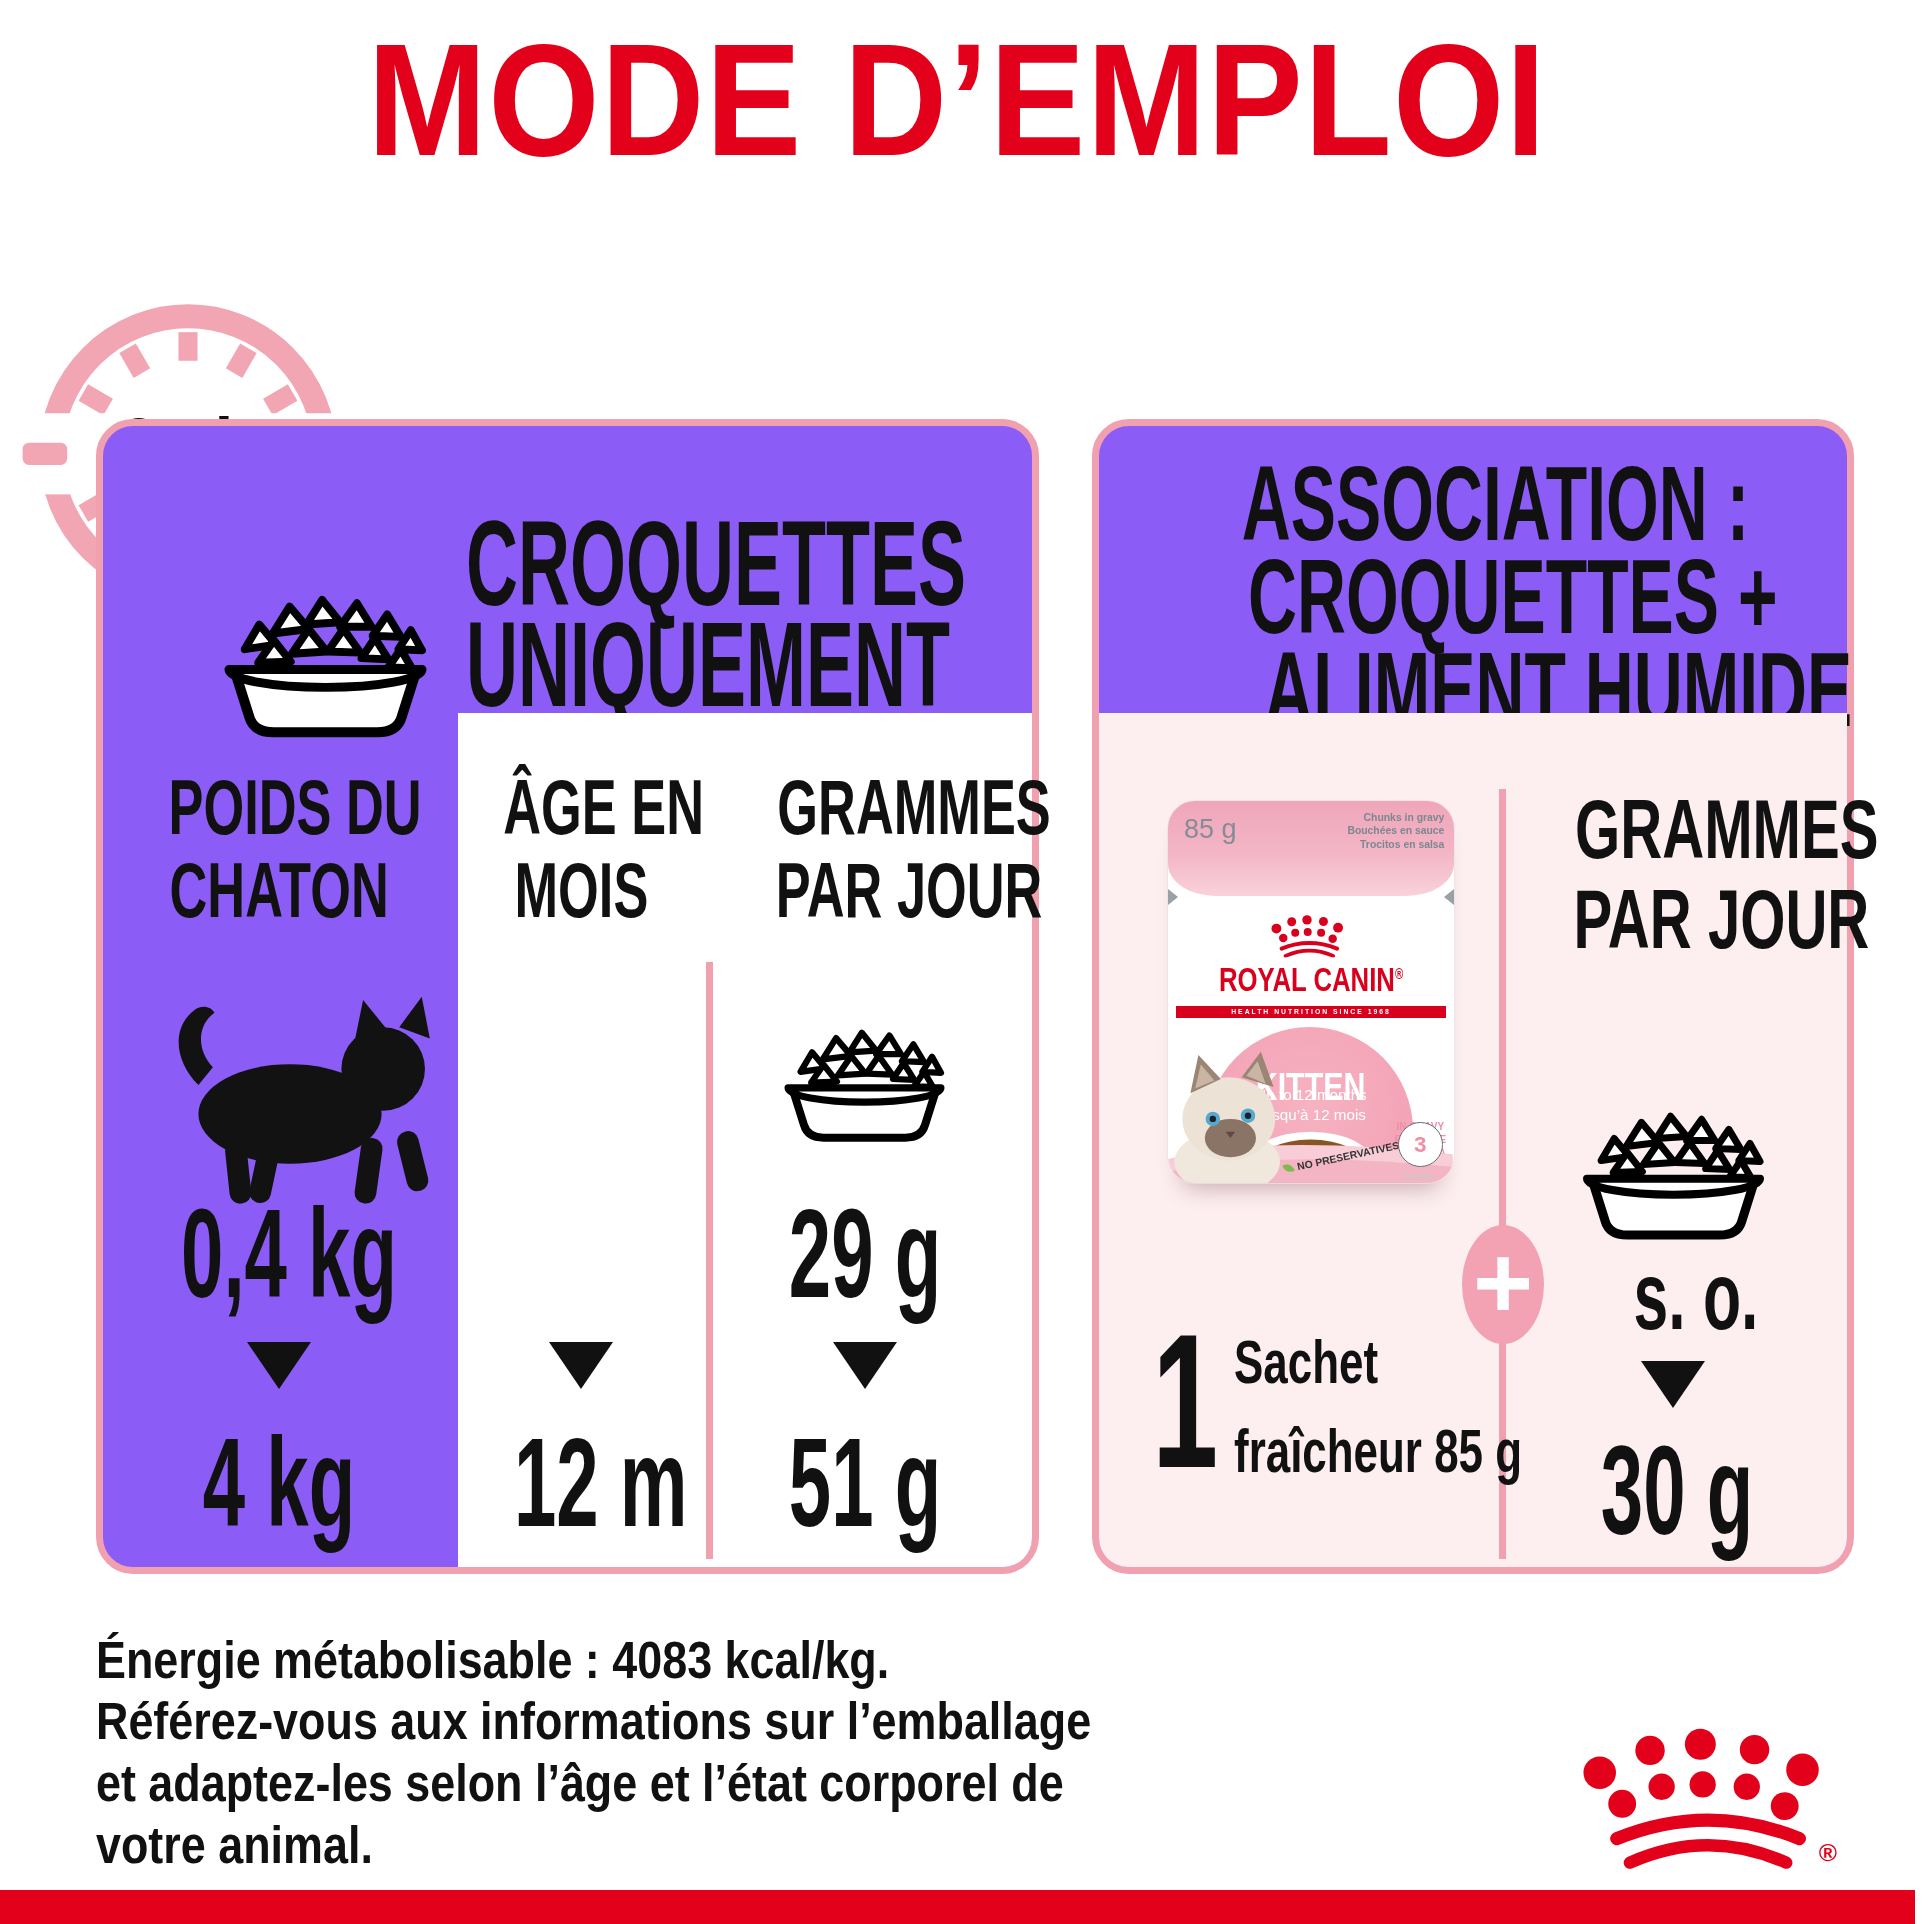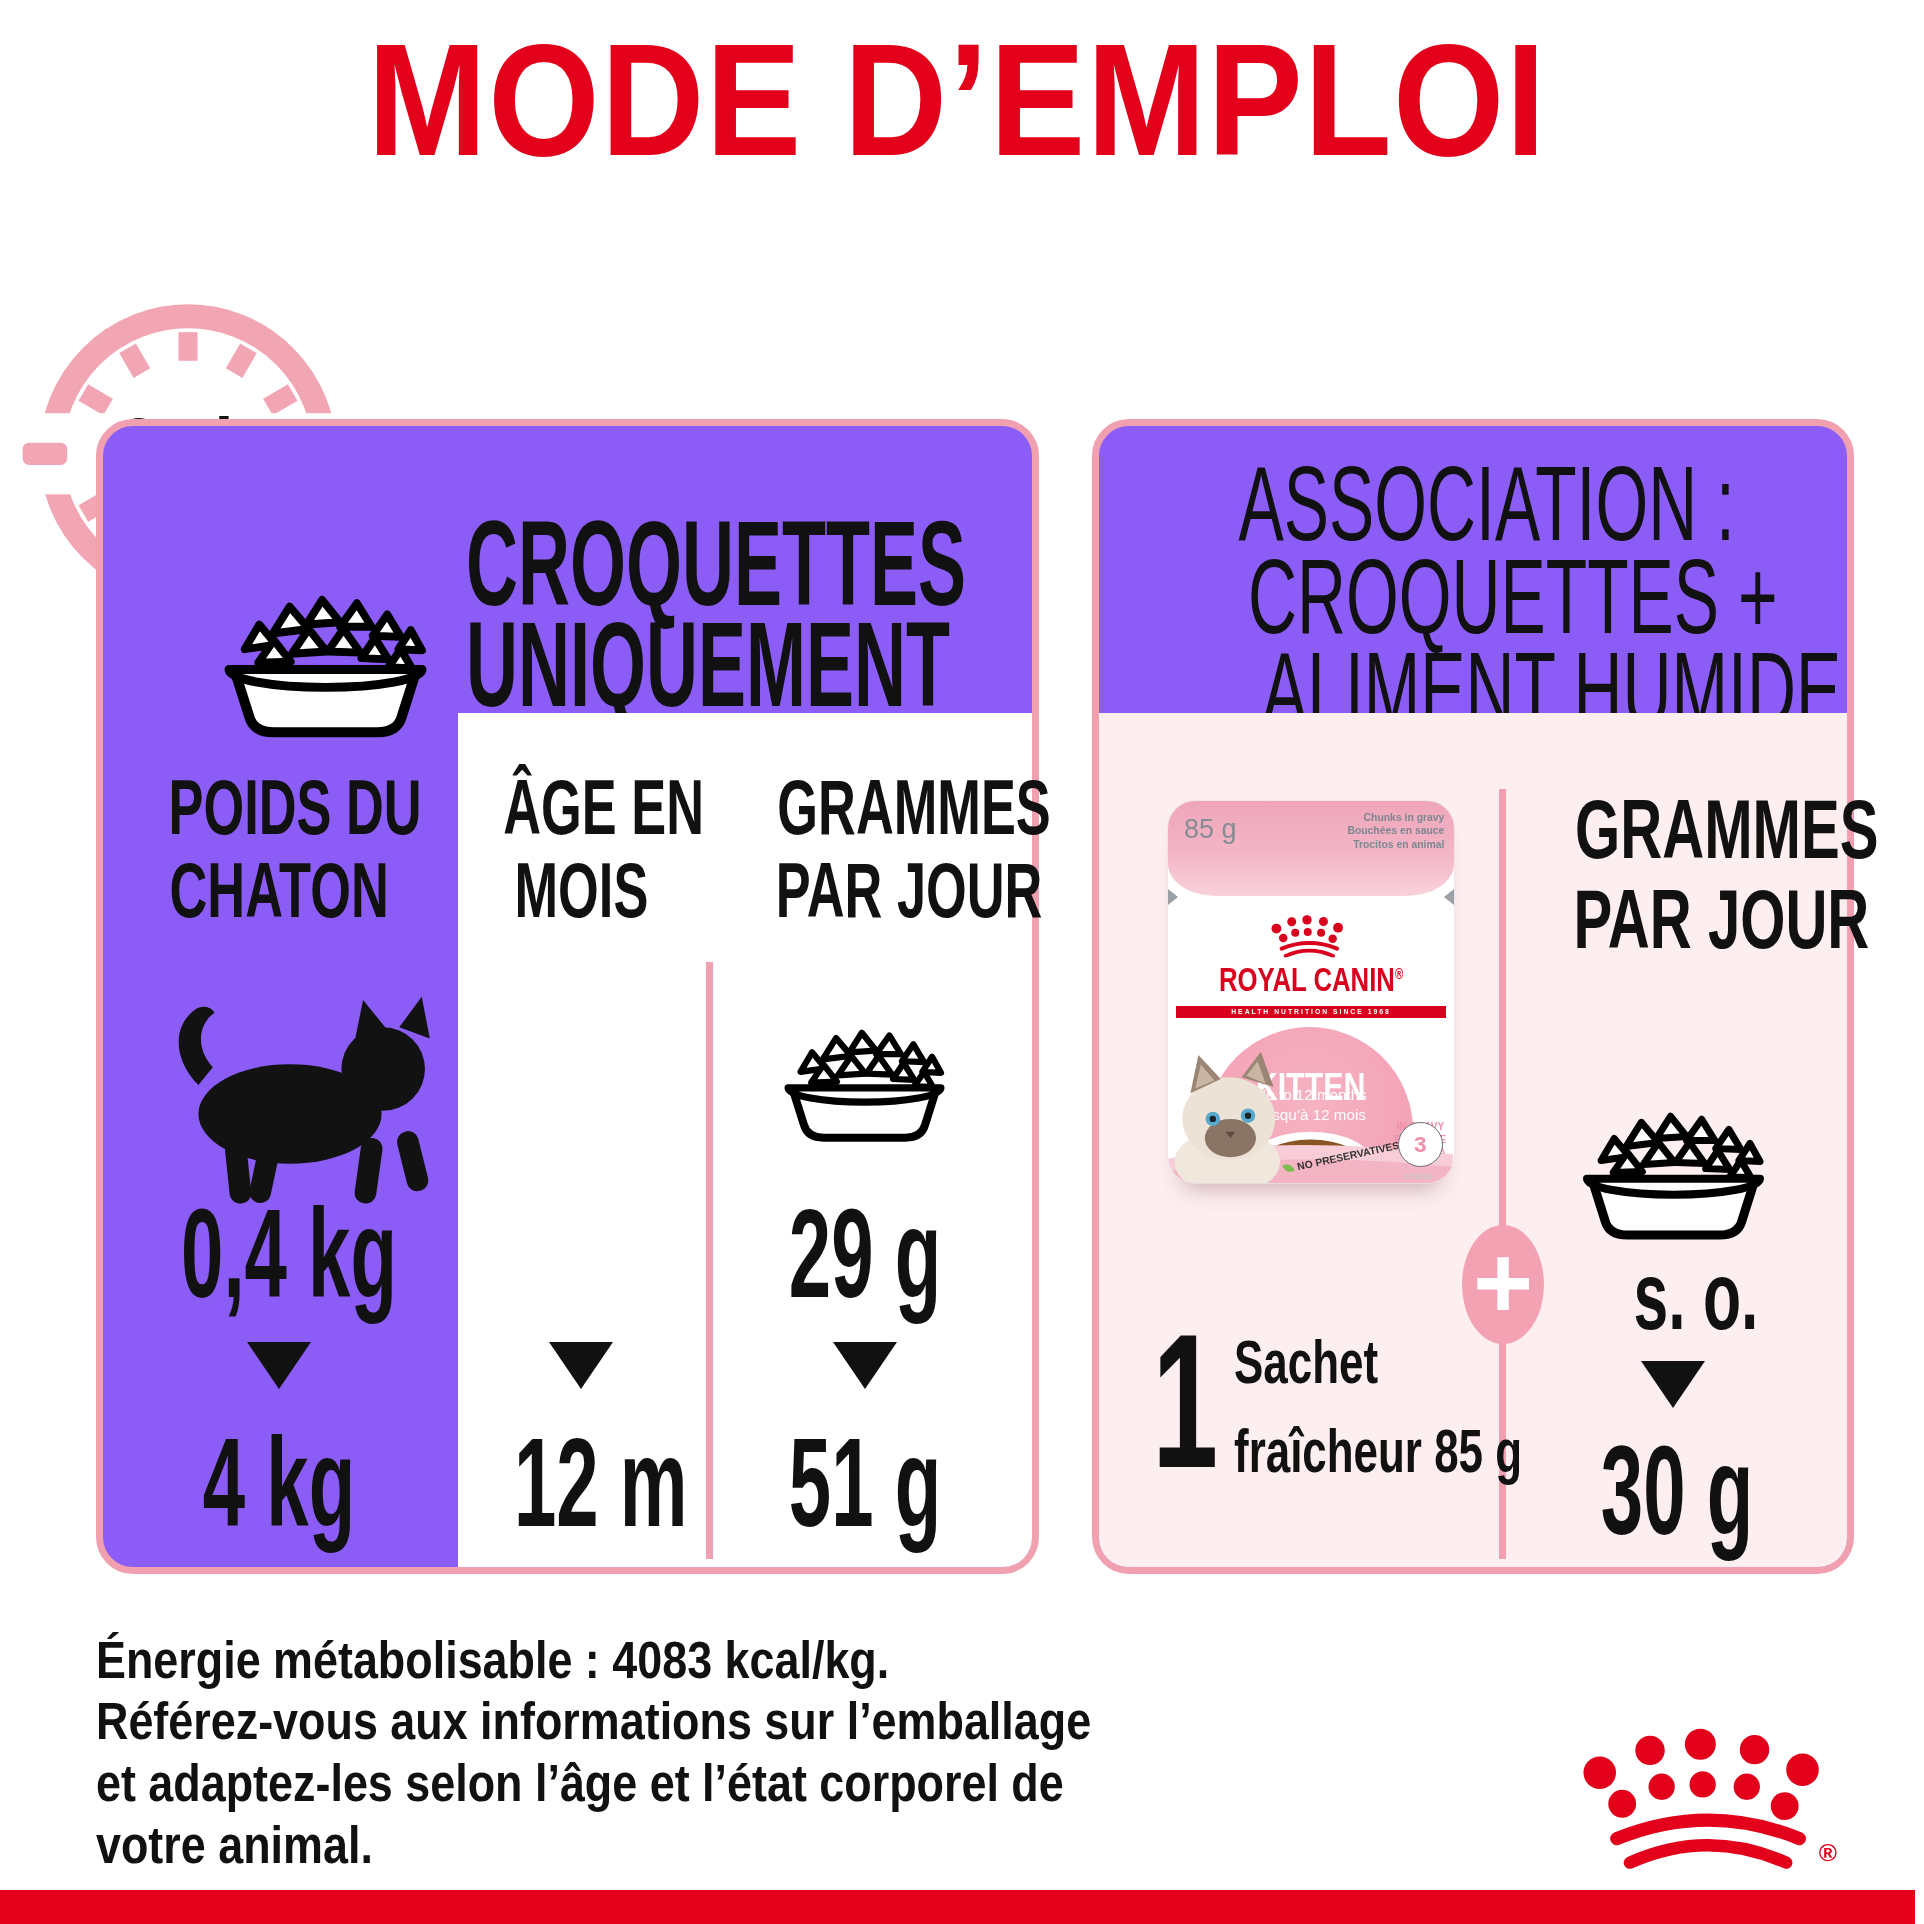--- a/index.html
+++ b/index.html
@@ -37,21 +37,21 @@
   .cat{left:24px;top:553px;width:326px;height:241px;}
   .bowl-sm{left:659px;top:557px;width:205px;height:160px;}
   .val{font-size:127px;font-weight:bold;line-height:1;text-align:center;--sx:.6;white-space:nowrap;}
   .r1{top:764px;}
   .r2{top:993px;}
   .tri{width:0;height:0;border-left:32px solid transparent;border-right:32px solid transparent;
        border-top:47px solid #111;}
   .arr{top:916px;}
   .a1{left:144px;} .a2{left:446px;} .a3{left:730px;}
   
-  .mix-head{left:0;right:0;top:30.5px;text-align:center;font-size:106px;font-weight:normal;
+  .mix-head{left:0;right:0;top:30.5px;text-align:center;font-size:106px;font-weight:bold;
             line-height:93px;--sx:.64;white-space:nowrap;}
   .gram-head{left:411px;right:3.2px;top:359px;font-size:83px;font-weight:bold;line-height:90px;
              text-align:center;--sx:.7;white-space:nowrap;}
   .bowl-r{left:454px;top:634px;width:241px;height:181px;}
   .plus{left:363px;top:799px;width:82px;height:119px;background:#f2a2b2;border-radius:50%;
         text-align:center;z-index:3;}
   .plus span{color:#fff;font-size:103px;font-weight:bold;line-height:115px;}
   .so{left:446px;right:0;top:815px;font-size:96px;font-weight:bold;text-align:center;--sx:.65;white-space:nowrap;}
   .arrR{left:542px;top:935px;}
   .wet{left:411px;right:3.2px;top:991px;font-size:127px;font-weight:bold;text-align:center;--sx:.6;white-space:nowrap;}
@@ -284,21 +284,21 @@
     <div class="abs sachet sa2 cx ol">
       <span>fraîcheur 85 g</span>
     </div>
 
     <div class="abs pouch">
       <div class="p-top"></div>
       <div class="p-85">85 g</div>
       <div class="p-desc">
         <div>Chunks in gravy</div>
         <div>Bouchées en sauce</div>
-        <div>Trocitos en animal</div>
+        <div>Trocitos en salsa</div>
       </div>
       <div class="notch notchL"></div>
       <div class="notch notchR"></div>
       <svg class="p-crown" viewBox="0 0 340 200" style="color:#d9001d">
           <use href="#sym-crown"></use>
         </svg>
       <div class="p-brand cx">
         <span><span>ROYAL CANIN</span><sup style="font-size:14.4px">®</sup></span>
       </div>
       <div class="p-redline">HEALTH NUTRITION SINCE 1968</div>

